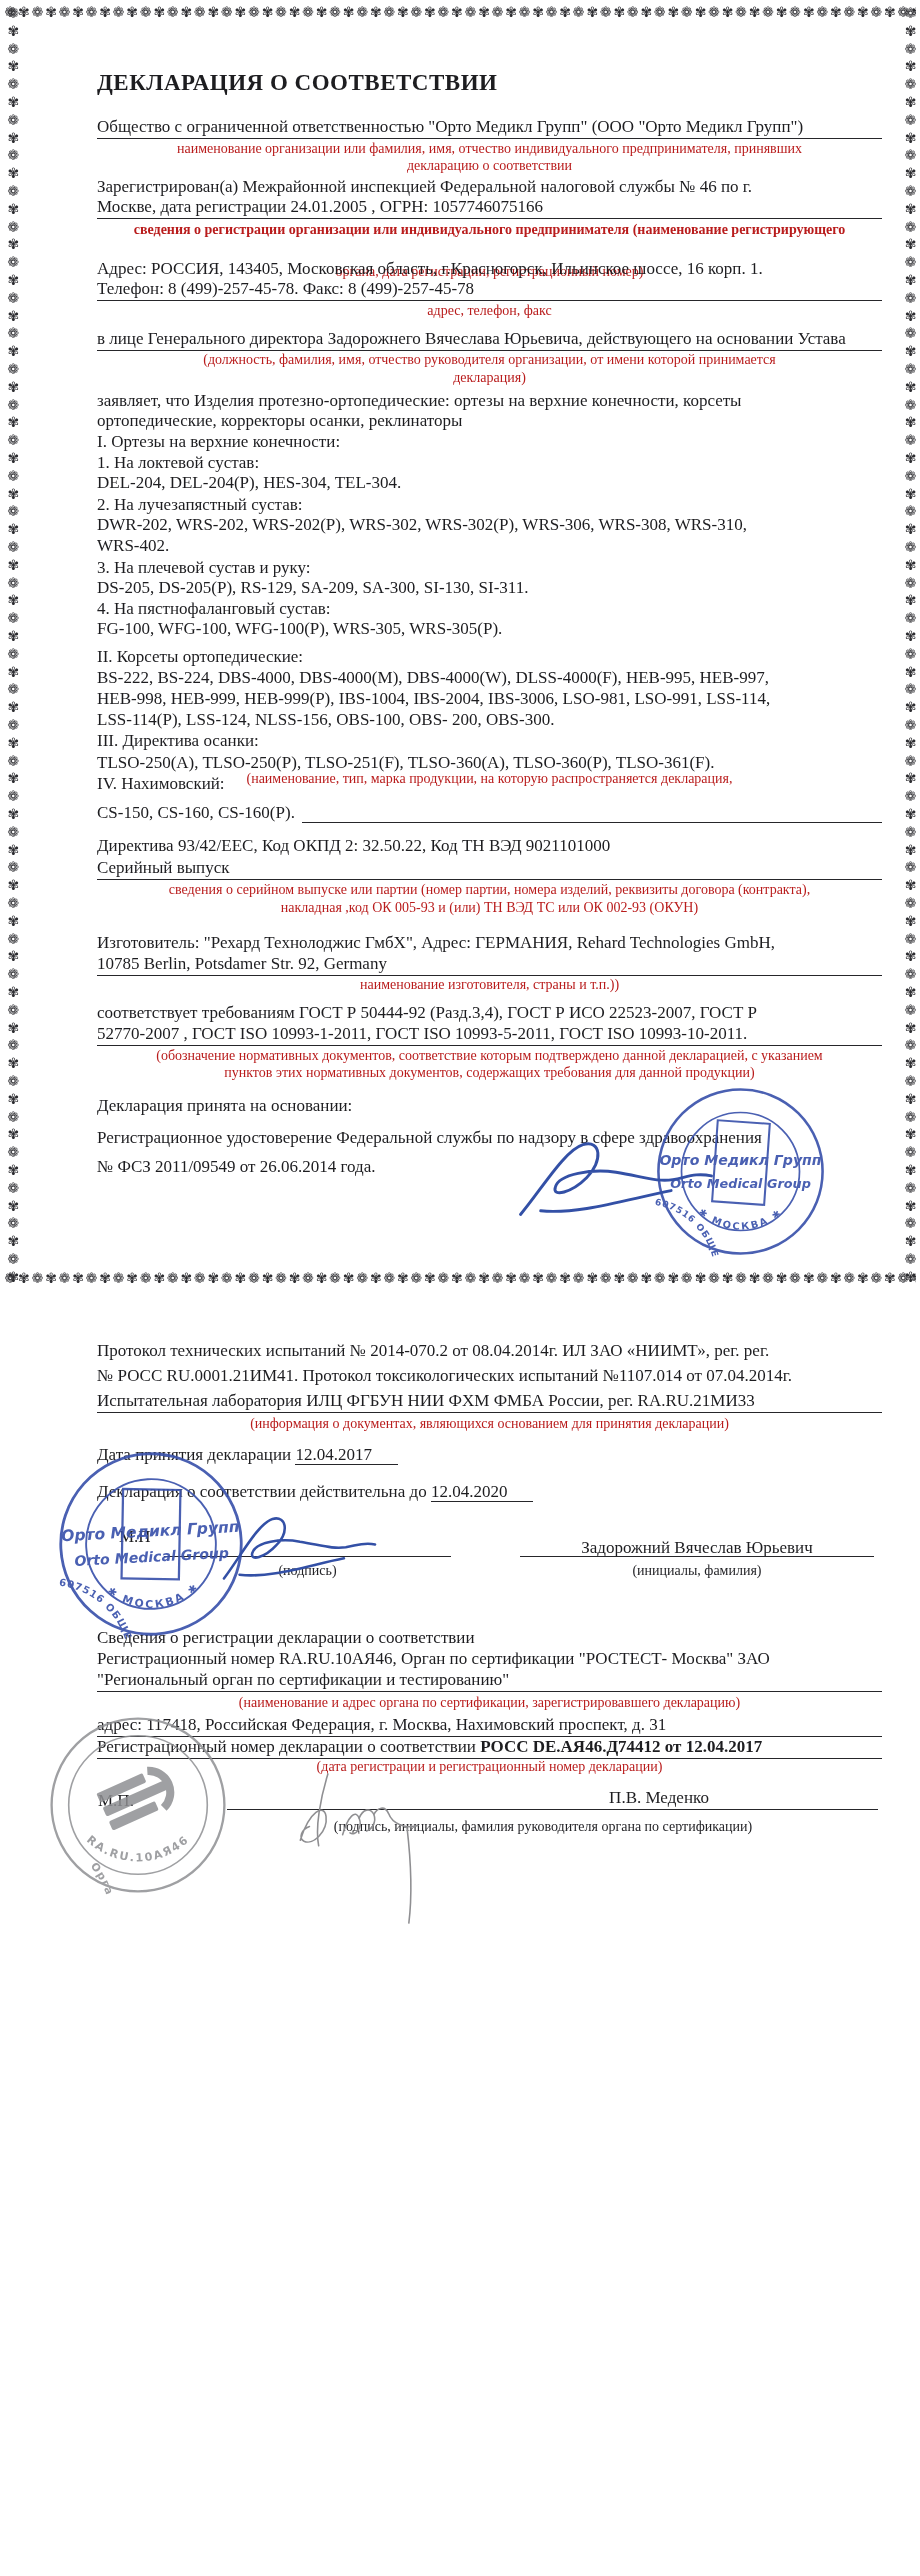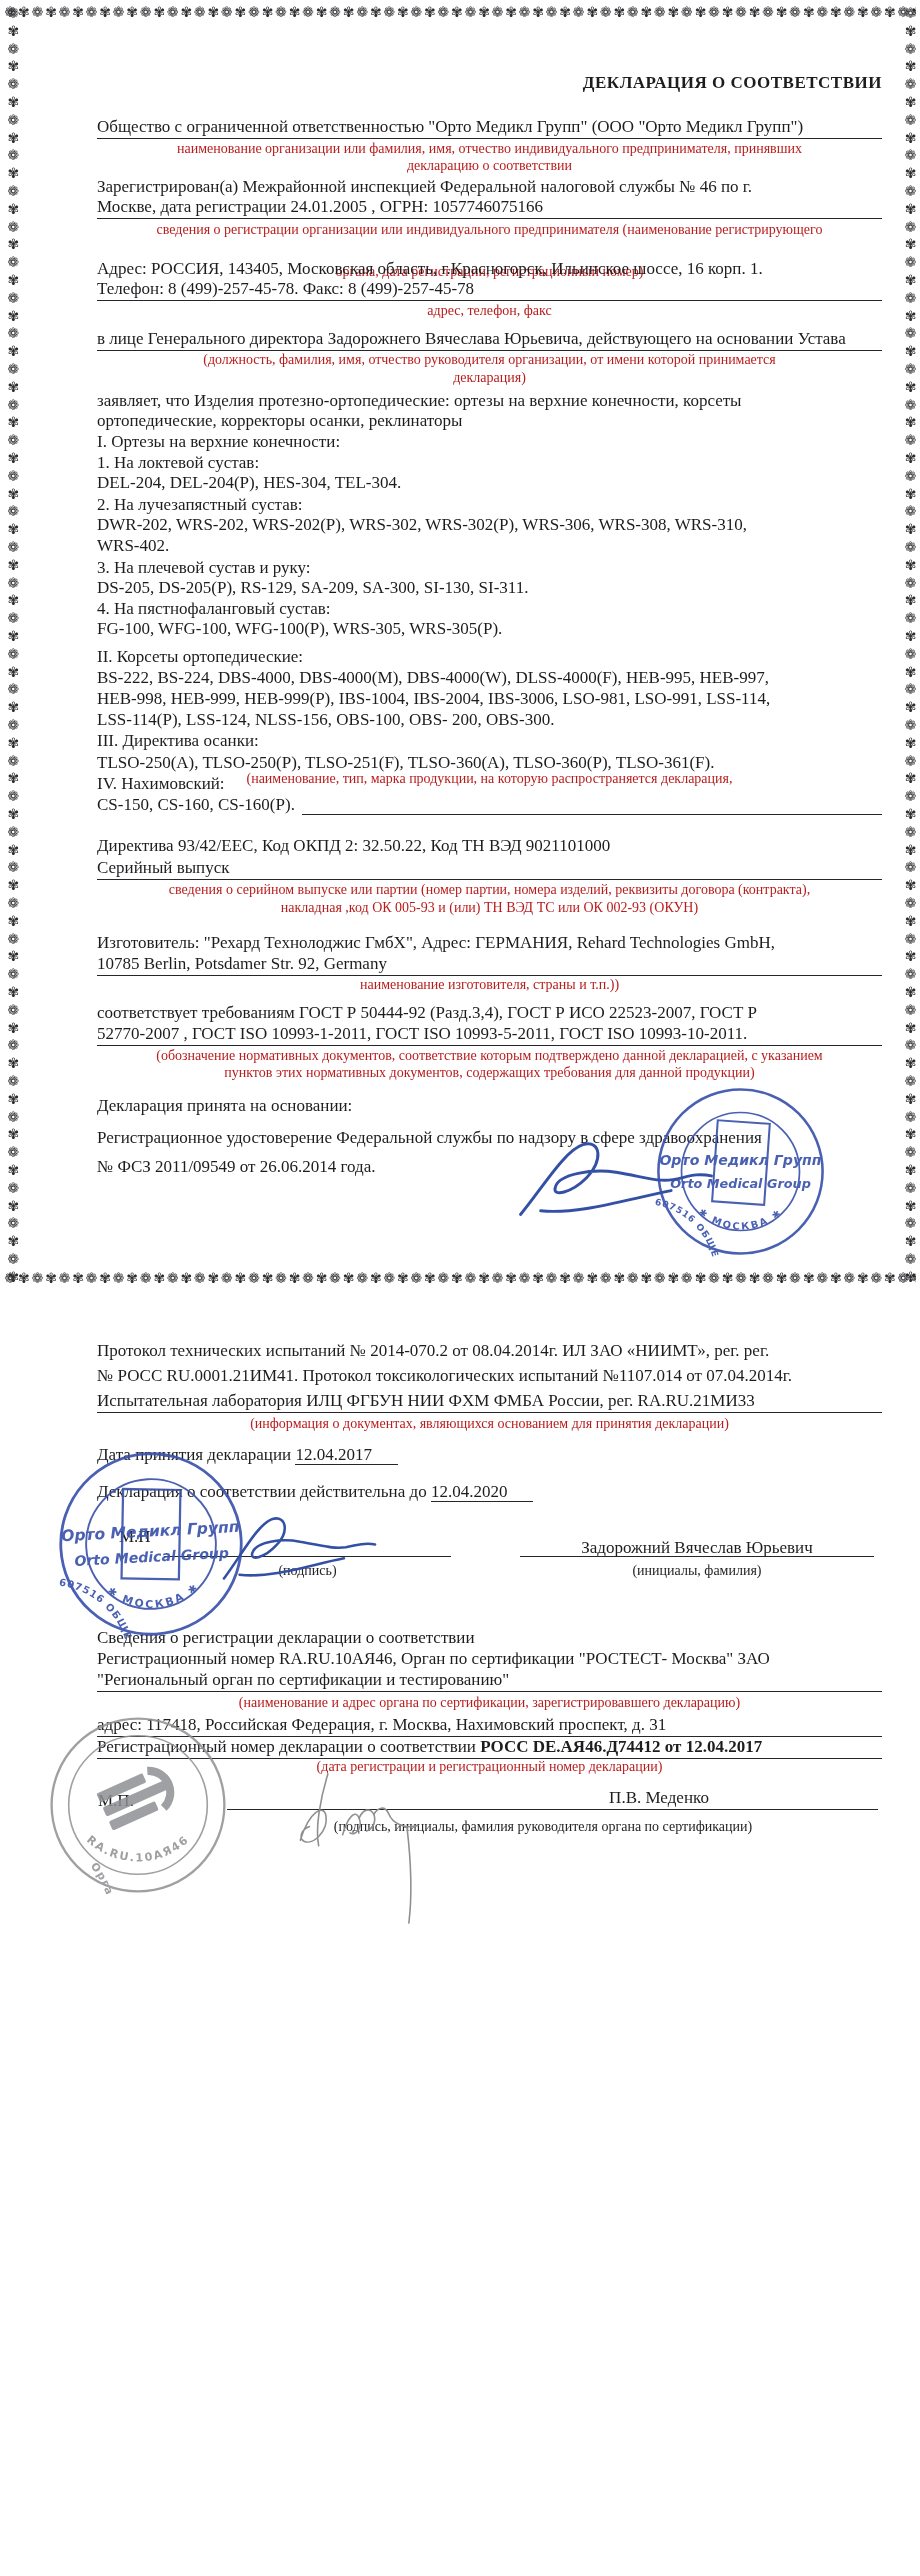--- a/index.html
+++ b/index.html
@@ -11,26 +11,26 @@
         user-select:none;}
   .b-row{left:4.6px;width:911px;height:15.6px;}
   .b-top{top:4.6px;}
   .b-bottom{top:1271px;}
   .b-col{top:4.6px;width:16.6px;height:1282px;writing-mode:vertical-rl;text-orientation:upright;}
   .b-left{left:3.7px;}
   .b-right{left:901px;}
   
   .line{position:absolute;left:97px;width:785px;height:21px;line-height:21px;
         font-size:17px;white-space:nowrap;}
-  .line.title{font-size:17px;font-weight:bold;text-align:right;height:26px;line-height:26px;letter-spacing:0.5px;}
+  .line.title{font-size:23px;font-weight:bold;text-align:left;height:26px;line-height:26px;letter-spacing:0.5px;}
   .line.cap{font-size:14px;text-align:center;height:17.5px;line-height:17.5px;color:#b91c1c;}
   .line.rule{border-bottom:1.5px solid #26262a;height:22px;line-height:21px;}
   .line .und{border-bottom:1.5px solid #26262a;padding-right:26px;}
   .line .b{font-weight:bold;}
-  .line.flex{display:flex;align-items:flex-end;}
+  .line.flex{display:flex;align-items:flex-end;margin-top:8px;}
   .line .fill{flex:1;border-bottom:1.5px solid #26262a;margin-left:7.4px;height:20px;}
   
   .xt{position:absolute;font-size:17px;white-space:nowrap;}
   .xt.cap{font-size:14px;color:#242428;}
   .center{text-align:center;}
   .hr{position:absolute;border-bottom:1.5px solid #26262a;height:0;}
   
   .stamp{position:absolute;opacity:0.92;}
   .stamp svg{display:block;width:100%;height:100%;}
   .sig{position:absolute;}
@@ -46,21 +46,21 @@
   <div class="b-col b-left" style="color: rgb(45, 45, 49);">❁✾❁✾❁✾❁✾❁✾❁✾❁✾❁✾❁✾❁✾❁✾❁✾❁✾❁✾❁✾❁✾❁✾❁✾❁✾❁✾❁✾❁✾❁✾❁✾❁✾❁✾❁✾❁✾❁✾❁✾❁✾❁✾❁✾❁✾❁✾❁✾❁✾❁✾❁✾❁✾❁✾❁✾❁✾❁✾❁✾❁✾❁✾❁✾❁✾❁✾❁✾❁✾❁✾❁✾❁✾❁✾❁✾❁✾❁✾❁✾</div>
   <div class="b-col b-right" style="color: rgb(45, 45, 49);">❁✾❁✾❁✾❁✾❁✾❁✾❁✾❁✾❁✾❁✾❁✾❁✾❁✾❁✾❁✾❁✾❁✾❁✾❁✾❁✾❁✾❁✾❁✾❁✾❁✾❁✾❁✾❁✾❁✾❁✾❁✾❁✾❁✾❁✾❁✾❁✾❁✾❁✾❁✾❁✾❁✾❁✾❁✾❁✾❁✾❁✾❁✾❁✾❁✾❁✾❁✾❁✾❁✾❁✾❁✾❁✾❁✾❁✾❁✾❁✾</div>
 
   <div id="doc-lines">
       <div class="line title" style="top: 70px;">ДЕКЛАРАЦИЯ О СООТВЕТСТВИИ</div>
       <div class="line main rule" style="top: 116px;">Общество с ограниченной ответственностью "Орто Медикл Групп"  (ООО "Орто Медикл Групп")</div>
       <div class="line cap" style="top: 140px;">наименование организации или фамилия, имя, отчество индивидуального предпринимателя, принявших</div>
       <div class="line cap" style="top: 157px;">декларацию о соответствии</div>
       <div class="line main" style="top: 176px;">Зарегистрирован(а) Межрайонной инспекцией Федеральной налоговой службы № 46 по г.</div>
       <div class="line main rule" style="top: 196px;">Москве, дата регистрации 24.01.2005 , ОГРН: 1057746075166</div>
-      <div class="line cap" style="top: 221px;">сведения о регистрации организации или индивидуального предпринимателя (наименование регистрирующего</div>
+      <div class="line cap" style="top: 221px; font-weight: bold;">сведения о регистрации организации или индивидуального предпринимателя (наименование регистрирующего</div>
       <div class="line cap" style="top: 232px; margin-top: 31px;">органа, дата регистрации, регистрационный номер)</div>
       <div class="line main" style="top: 258px;">Адрес: РОССИЯ, 143405, Московская область, г.Красногорск, Ильинское шоссе, 16 корп. 1.</div>
       <div class="line main rule" style="top: 278px;">Телефон: 8 (499)-257-45-78. Факс: 8 (499)-257-45-78</div>
       <div class="line cap" style="top: 302px;">адрес, телефон, факс</div>
       <div class="line main rule" style="top: 328px;">в лице Генерального директора Задорожнего Вячеслава Юрьевича, действующего на основании Устава</div>
       <div class="line cap" style="top: 351px;">(должность, фамилия, имя, отчество руководителя организации, от имени которой принимается</div>
       <div class="line cap" style="top: 369px;">декларация)</div>
       <div class="line main" style="top: 390px;">заявляет, что Изделия протезно-ортопедические: ортезы на верхние конечности, корсеты</div>
       <div class="line main" style="top: 410px;">ортопедические, корректоры осанки, реклинаторы</div>
       <div class="line main" style="top: 431px;">I. Ортезы на верхние конечности:</div>

